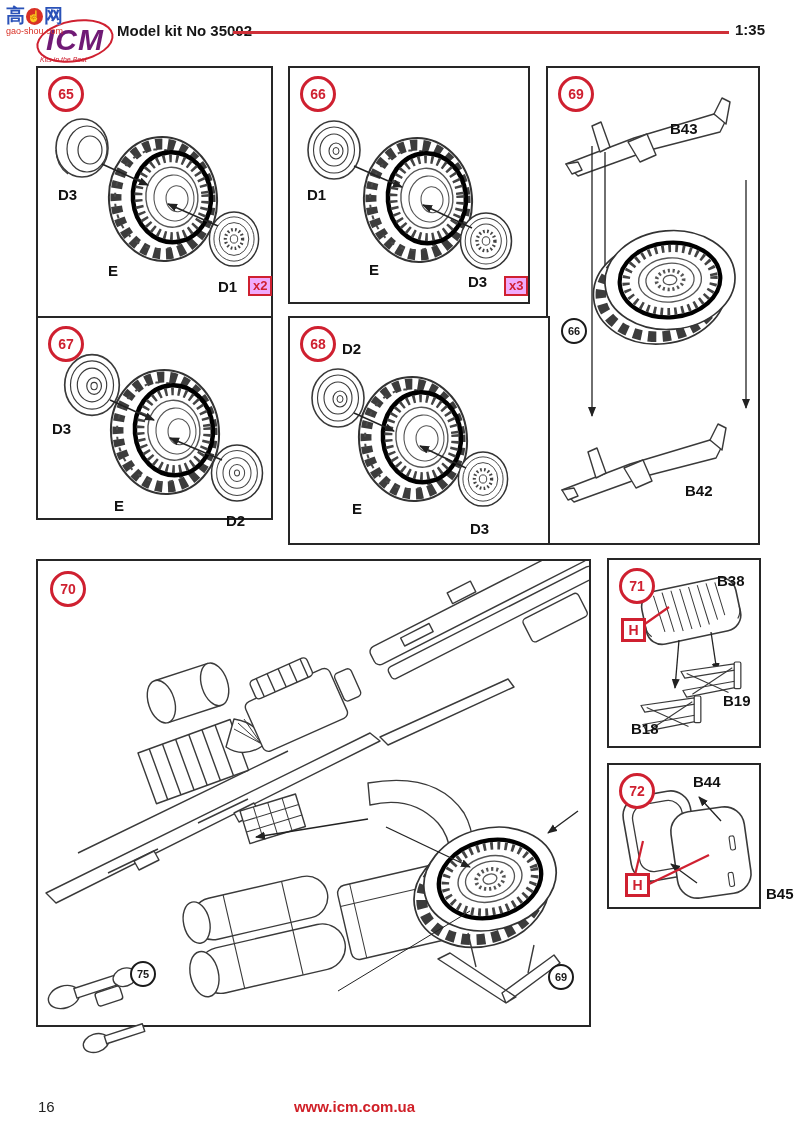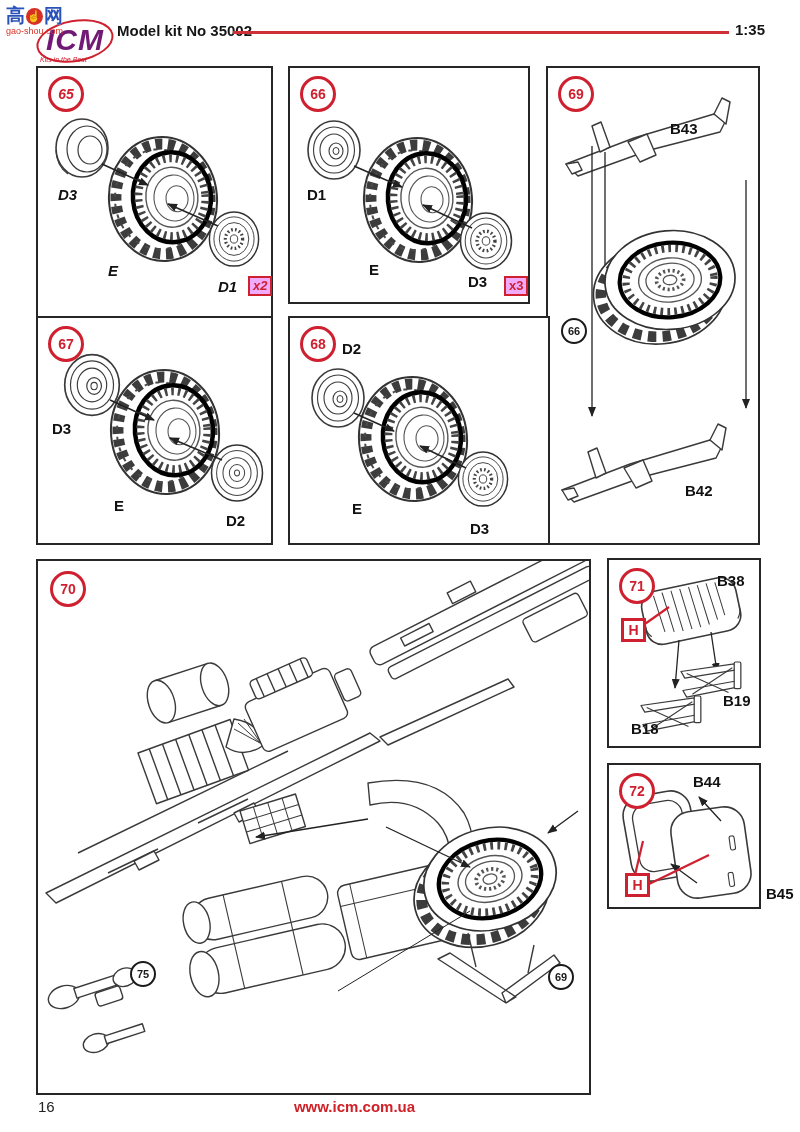--- a/index.html
+++ b/index.html
@@ -131,21 +131,21 @@
       <span class="wm-char">高</span>
       <span class="wm-icon">☝</span>
       <span class="wm-char">网</span>
     </div>
     <div class="wm-site">gao-shou.com</div>
     <div class="hdr-title">Model kit No 35002</div>
     <div class="hdr-rule"></div>
     <div class="hdr-scale">1:35</div>
   </div>
 
-  <div class="box" style="left:36px;top:66px;width:237px;height:282px;font-style:italic;">
+  <div class="box" style="left:36px;top:66px;width:237px;height:282px;">
     <div class="stepnum" style="left:10px;top:8px;">65</div>
     <svg class="art" width="233" height="234">
       <use href="#hubdrum" transform="translate(44,80)"></use>
       <use href="#tire" transform="translate(125,131) rotate(-5)"></use>
       <use href="#rimbolts" transform="translate(196,171) scale(0.82)"></use>
       <line x1="64" y1="96" x2="110" y2="117" stroke="#222" stroke-width="1.4" marker-end="url(#ah)"></line>
       <line x1="180" y1="158" x2="130" y2="136" stroke="#222" stroke-width="1.4" marker-end="url(#ah)"></line>
     </svg>
     <div class="plabel" style="left:20px;top:118px;">D3</div>
     <div class="plabel" style="left:70px;top:194px;">E</div>
@@ -176,21 +176,21 @@
       <line x1="44" y1="78" x2="44" y2="348" stroke="#222" stroke-width="1.3" marker-end="url(#ah)"></line>
       <line x1="57" y1="84" x2="57" y2="238" stroke="#222" stroke-width="1.3" marker-end="url(#ah)"></line>
       <line x1="198" y1="112" x2="198" y2="340" stroke="#222" stroke-width="1.3" marker-end="url(#ah)"></line>
       <use href="#wflat" transform="translate(122,212) rotate(-5) scale(1.05)"></use>
     </svg>
     <div class="plabel" style="left:122px;top:52px;">B43</div>
     <div class="refnum" style="left:13px;top:250px;">66</div>
     <div class="plabel" style="left:108px;top:414px;margin-left:29px;">B42</div>
   </div>
 
-  <div class="box" style="left:36px;top:316px;width:237px;height:229px;">
+  <div class="box" style="left:36px;top:316px;width:237px;height:204px;">
     <div class="stepnum" style="left:10px;top:8px;">67</div>
     <svg class="art" width="233" height="225">
       <use href="#hubdisc" transform="translate(54,67) scale(1.05)"></use>
       <use href="#tire" transform="translate(127,114) rotate(-5)"></use>
       <use href="#rimsmooth" transform="translate(199,155) scale(0.85)"></use>
       <line x1="72" y1="82" x2="116" y2="102" stroke="#222" stroke-width="1.4" marker-end="url(#ah)"></line>
       <line x1="184" y1="142" x2="132" y2="120" stroke="#222" stroke-width="1.4" marker-end="url(#ah)"></line>
     </svg>
     <div class="plabel" style="left:14px;top:102px;">D3</div>
     <div class="plabel" style="left:76px;top:179px;">E</div>
@@ -204,21 +204,21 @@
       <use href="#tire" transform="translate(123,121) rotate(-5)"></use>
       <use href="#rimbolts" transform="translate(193,161) scale(0.82)"></use>
       <line x1="64" y1="95" x2="104" y2="113" stroke="#222" stroke-width="1.4" marker-end="url(#ah)"></line>
       <line x1="176" y1="150" x2="130" y2="128" stroke="#222" stroke-width="1.4" marker-end="url(#ah)"></line>
     </svg>
     <div class="plabel" style="left:52px;top:22px;">D2</div>
     <div class="plabel" style="left:62px;top:182px;">E</div>
     <div class="plabel" style="left:180px;top:202px;">D3</div>
   </div>
 
-  <div class="box" style="left:36px;top:559px;width:555px;height:536px;">
+  <div class="box" style="left:36px;top:559px;width:555px;height:468px;">
     <div class="stepnum" style="left:12px;top:10px;">70</div>
     <svg class="art" width="551" height="530" fill="#fff" stroke="#3a3a3a" stroke-width="1.4" stroke-linejoin="round">
 
       <g transform="translate(330,88) rotate(-27)">
         <rect x="0" y="0" width="238" height="20" rx="6"></rect>
         <rect x="8" y="26" width="228" height="13" rx="4"></rect>
         <rect x="34" y="5" width="32" height="9" fill="none"></rect>
         <rect x="150" y="44" width="62" height="26" rx="4"></rect>
         <rect x="96" y="-14" width="26" height="12"></rect>
       </g>

